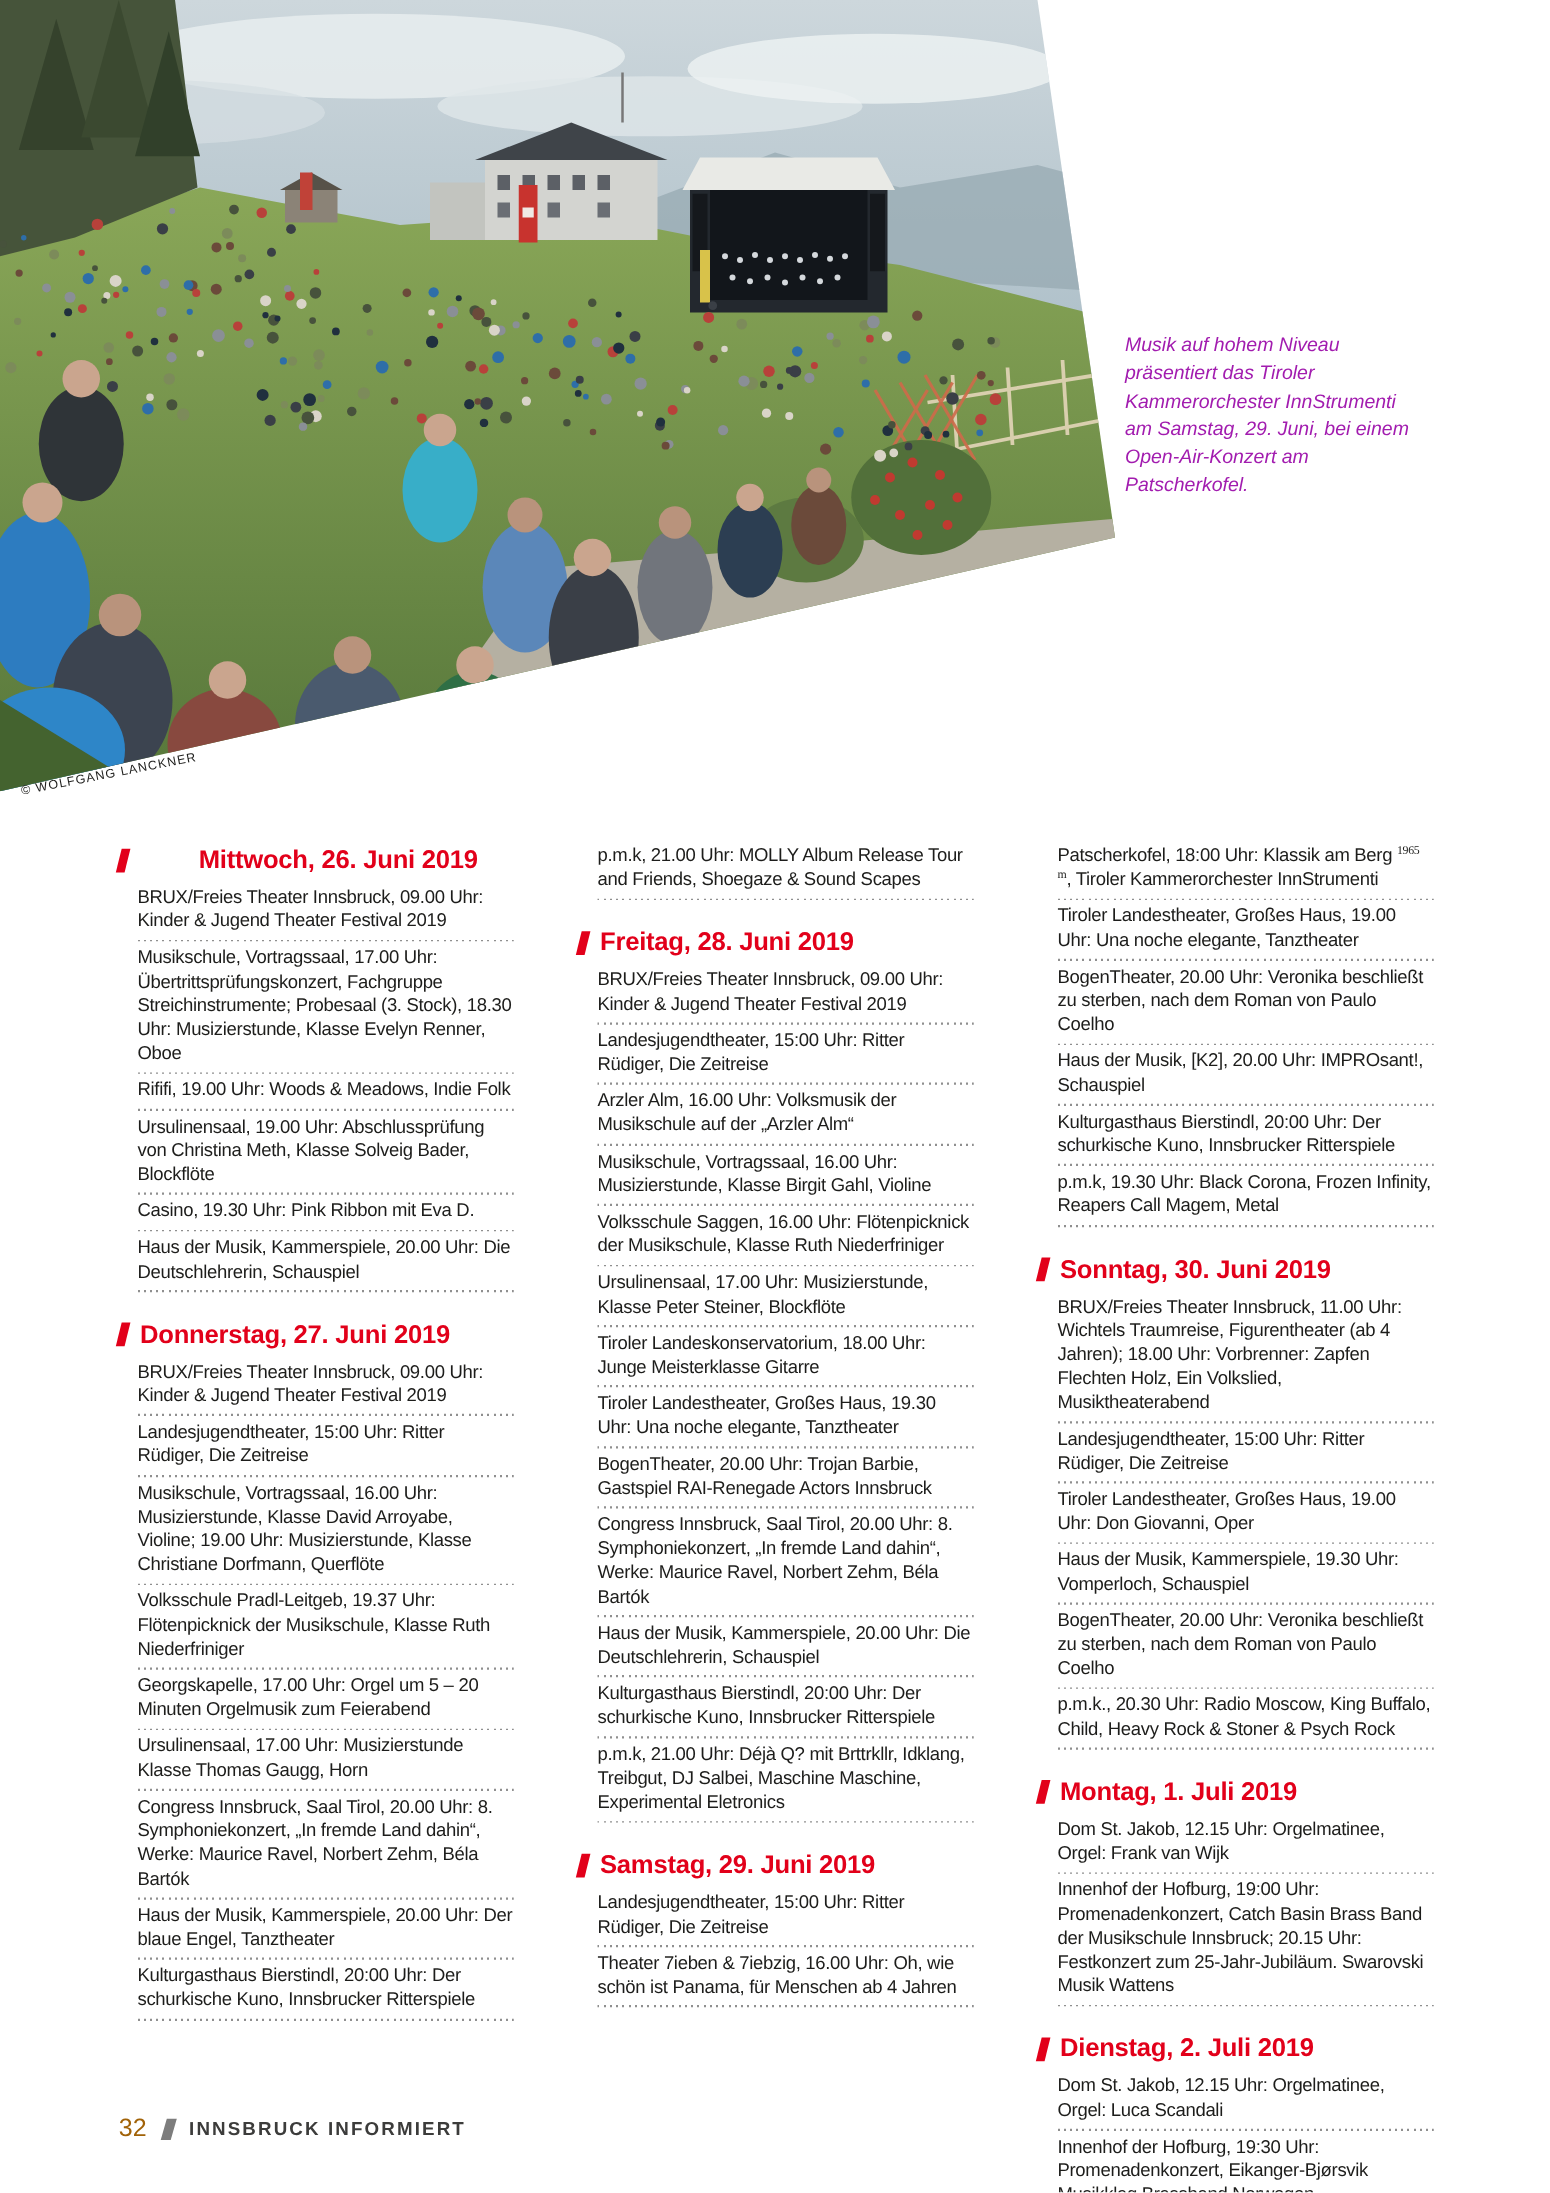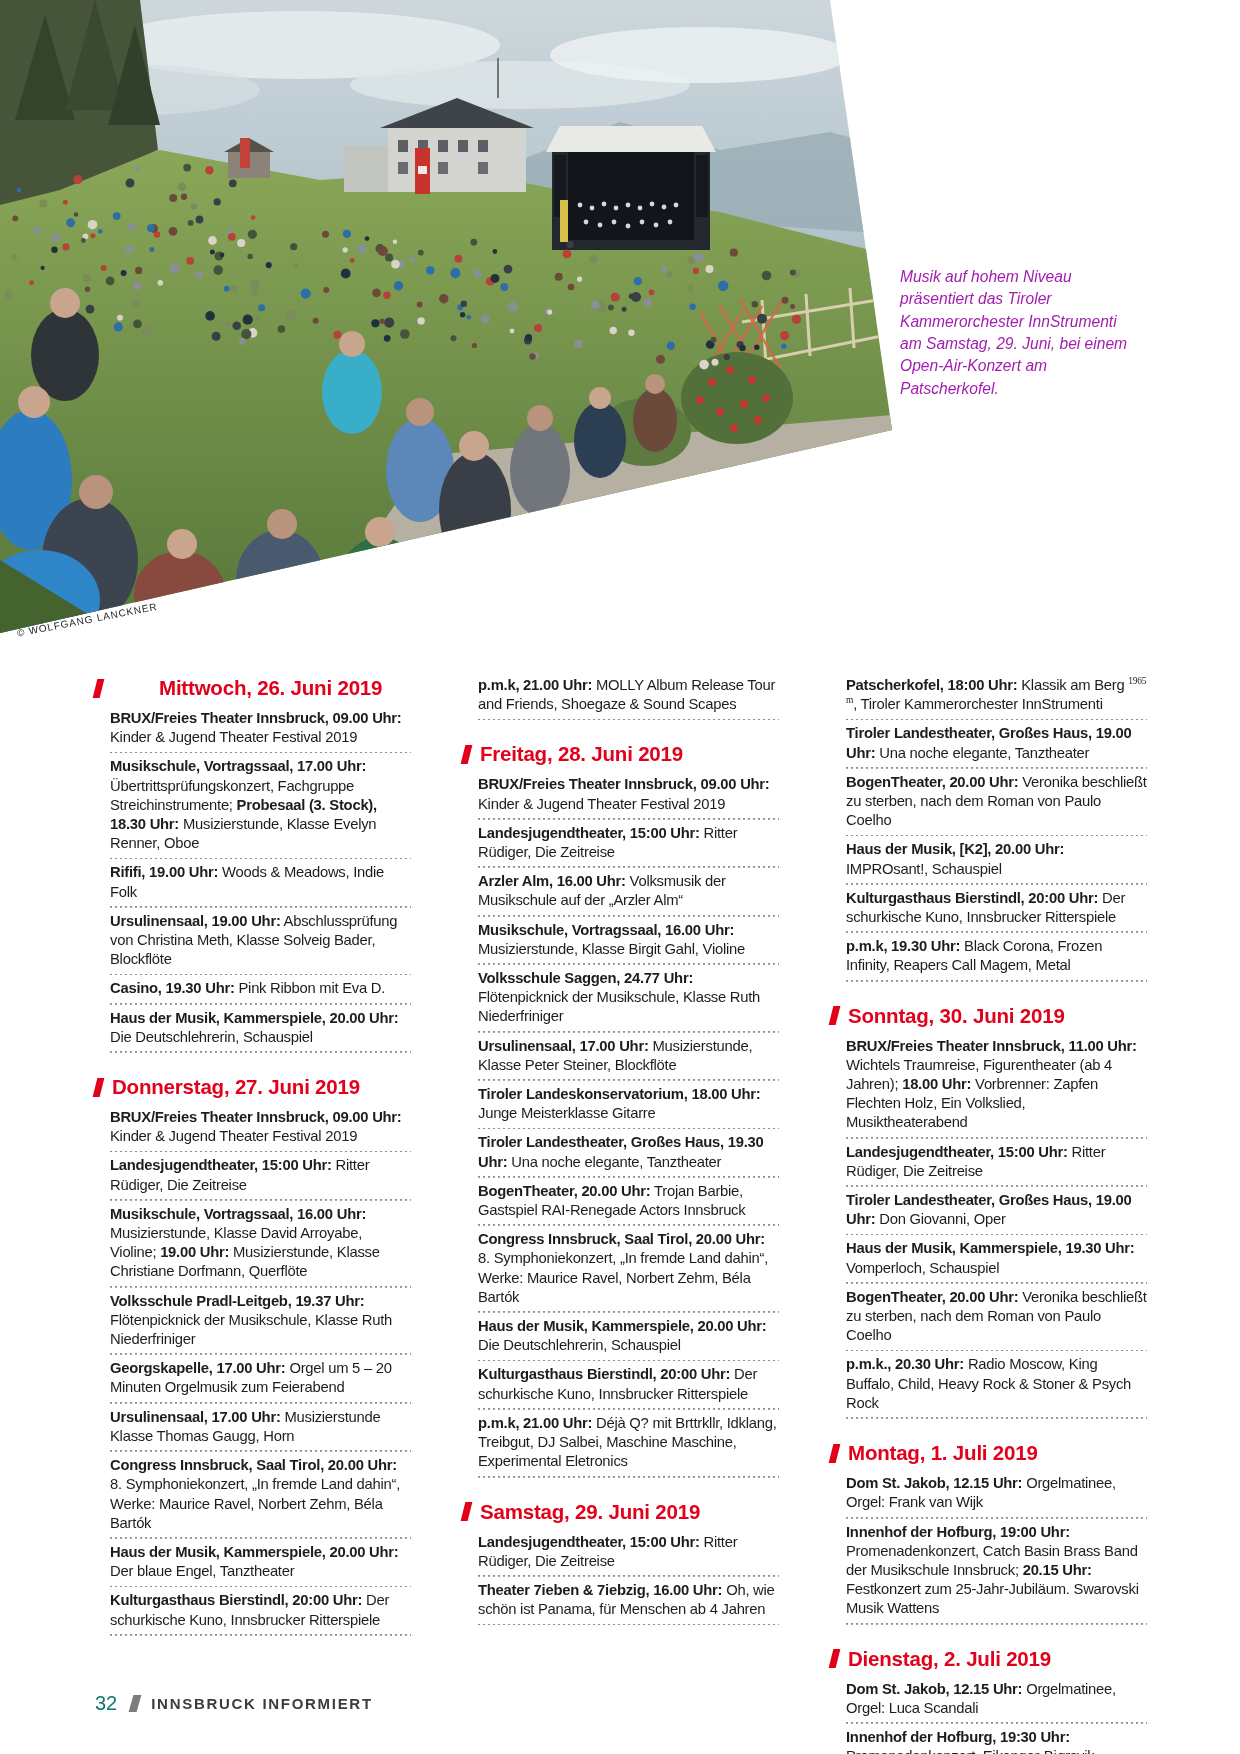--- a/index.html
+++ b/index.html
@@ -24,26 +24,26 @@
   .date-header{display:flex;align-items:center;margin:22px 0 9px 0;
     color:#e2001a;font-weight:bold;font-size:20.5px;letter-spacing:-.2px;}
   .event-column > .date-header:first-child{margin-top:0;gap:47px;}
   .slash{display:inline-block;width:7px;height:19px;background:#e2001a;
     transform:skewX(-14deg);margin:0 10px 0 2px;flex:0 0 auto;}
 
   .event-item{margin:0 0 4px 17px;padding-bottom:6px;
     font-size:14.8px;line-height:19.2px;letter-spacing:-.25px;
     background-image:repeating-linear-gradient(to right,#8f8f8f 0,#8f8f8f 1.6px,transparent 1.6px,transparent 5px);
     background-size:100% 1.8px;background-repeat:no-repeat;background-position:left bottom;}
-  .event-item .b{font-weight:bold;}
+  .event-item .b{font-weight:normal;}
   .event-item sup{font-size:9.5px;line-height:0;font-family:Liberation Serif, serif;}
 
   
   #footer{position:absolute;left:95px;top:1692px;display:flex;align-items:center;}
-  #footer .page-num{font-size:20px;color:#0f766e;}
+  #footer .page-num{font-size:20px;color:#a16207;}
   #footer .foot-slash{display:inline-block;width:8px;height:17px;background:#7d7d7d;
     transform:skewX(-16deg);margin:0 12px 0 14px;}
   #footer .mag-name{font-size:15px;font-weight:bold;letter-spacing:1.7px;color:#3c3c3b;}
 </style>
 </head>
 <body>
 
 <div id="page">
 
   <div id="photo-wrap">
@@ -412,21 +412,21 @@
       <div class="event-column">
         <div class="event-item"><span class="b">p.m.k, 21.00 Uhr:</span><span> MOLLY Album Release Tour and Friends, Shoegaze &amp; Sound Scapes</span></div>
         <div class="date-header">
           <span class="slash"></span>
           <span>Freitag, 28. Juni 2019</span>
         </div>
         <div class="event-item"><span class="b">BRUX/Freies Theater Innsbruck, 09.00 Uhr:</span><span> Kinder &amp; Jugend Theater Festival 2019</span></div>
         <div class="event-item"><span class="b">Landesjugendtheater, 15:00 Uhr:</span><span> Ritter Rüdiger, Die Zeitreise</span></div>
         <div class="event-item"><span class="b">Arzler Alm, 16.00 Uhr:</span><span> Volksmusik der Musikschule auf der „Arzler Alm“</span></div>
         <div class="event-item"><span class="b">Musikschule, Vortragssaal, 16.00 Uhr:</span><span> Musizierstunde, Klasse Birgit Gahl, Violine</span></div>
-        <div class="event-item"><span class="b">Volksschule Saggen, 24.77 Uhr:</span><span> Flötenpicknick der Musikschule, Klasse Ruth Niederfriniger</span></div>
+        <div class="event-item"><span class="b">Volksschule Saggen, 16.00 Uhr:</span><span> Flötenpicknick der Musikschule, Klasse Ruth Niederfriniger</span></div>
         <div class="event-item"><span class="b">Ursulinensaal, 17.00 Uhr:</span><span> Musizierstunde, Klasse Peter Steiner, Blockflöte</span></div>
         <div class="event-item"><span class="b">Tiroler Landeskonservatorium, 18.00 Uhr:</span><span> Junge Meisterklasse Gitarre</span></div>
         <div class="event-item"><span class="b">Tiroler Landestheater, Großes Haus, 19.30 Uhr:</span><span> Una noche elegante, Tanztheater</span></div>
         <div class="event-item"><span class="b">BogenTheater, 20.00 Uhr:</span><span> Trojan Barbie, Gastspiel RAI-Renegade Actors Innsbruck</span></div>
         <div class="event-item"><span class="b">Congress Innsbruck, Saal Tirol, 20.00 Uhr:</span><span> 8. Symphoniekonzert, „In fremde Land dahin“, Werke: Maurice Ravel, Norbert Zehm, Béla Bartók</span></div>
         <div class="event-item"><span class="b">Haus der Musik, Kammerspiele, 20.00 Uhr:</span><span> Die Deutschlehrerin, Schauspiel</span></div>
         <div class="event-item"><span class="b">Kulturgasthaus Bierstindl, 20:00 Uhr:</span><span> Der schurkische Kuno, Innsbrucker Ritterspiele</span></div>
         <div class="event-item"><span class="b">p.m.k, 21.00 Uhr:</span><span> Déjà Q? mit Brttrkllr, Idklang, Treibgut, DJ Salbei, Maschine Maschine, Experimental Eletronics</span></div>
         <div class="date-header">
           <span class="slash"></span>

